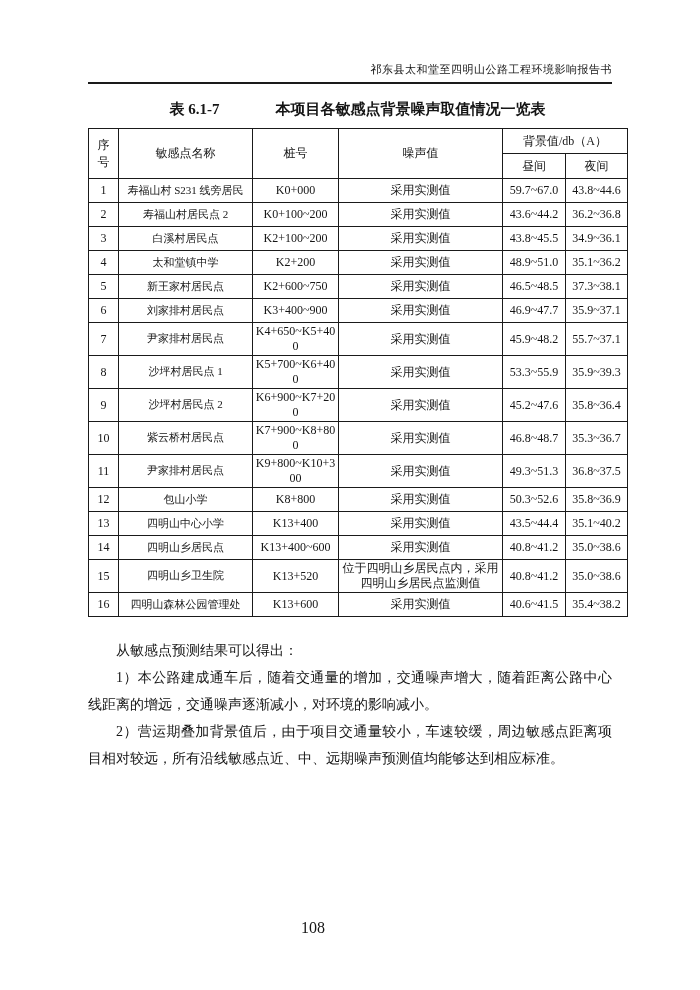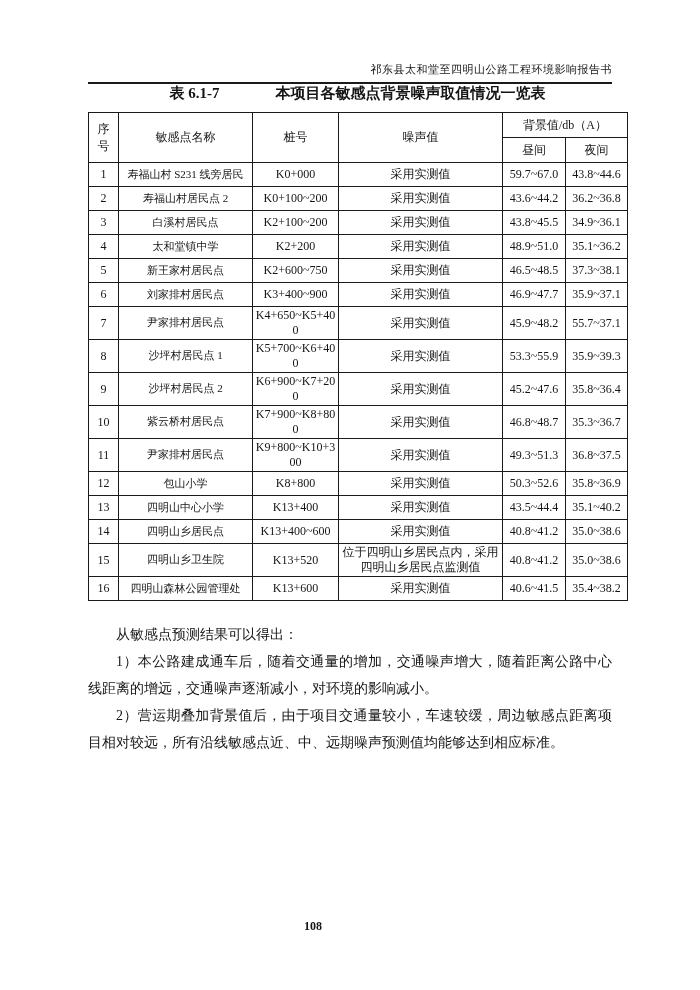--- a/index.html
+++ b/index.html
@@ -18,20 +18,21 @@
   .doc-header {
     width: 524px;
     text-align: right;
     font-size: 11px;
     letter-spacing: 0.5px;
     padding-bottom: 5px;
     border-bottom: 2px solid #1a1a1a;
   }
   .table-caption {
     width: 539px;
+    margin-top: 16px;
     display: flex;
     justify-content: center;
     align-items: baseline;
     gap: 56px;
     font-weight: bold;
     font-size: 15px;
   }
   table.noise-table {
     margin-top: 9px;
     border-collapse: collapse;
@@ -60,22 +61,21 @@
     line-height: 27px;
     text-align: justify;
     text-indent: 2em;
     font-family: Liberation Serif, serif;
   }
   .page-footer {
     position: absolute;
     top: 919px; left: 0;
     width: 626px;
     text-align: center;
-    font-size: 12px;
-    font-weight: bold;
+    font-size: 16px;
   }
 </style>
 </head>
 <body>
 
 <div class="page">
 
   <div class="doc-header">
     <span>祁东县太和堂至四明山公路工程环境影响报告书</span>
   </div>

